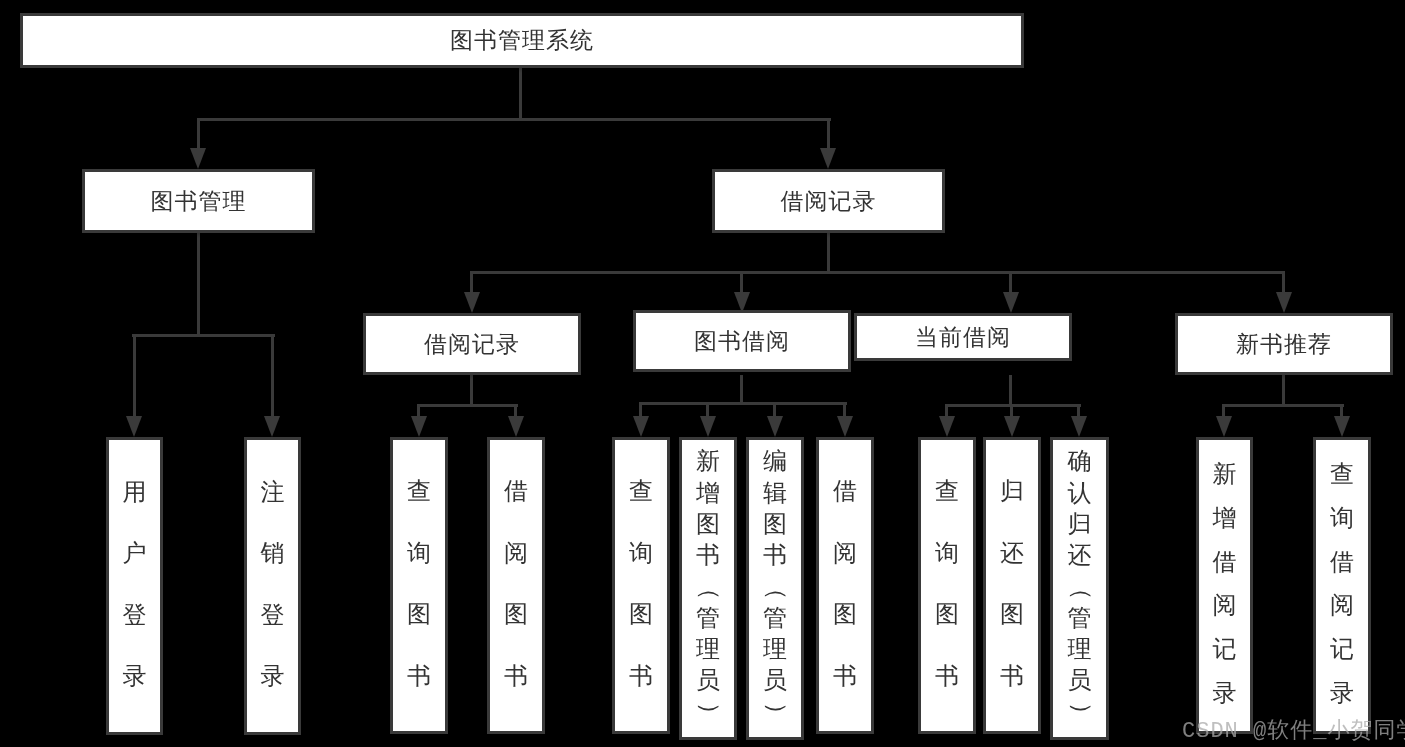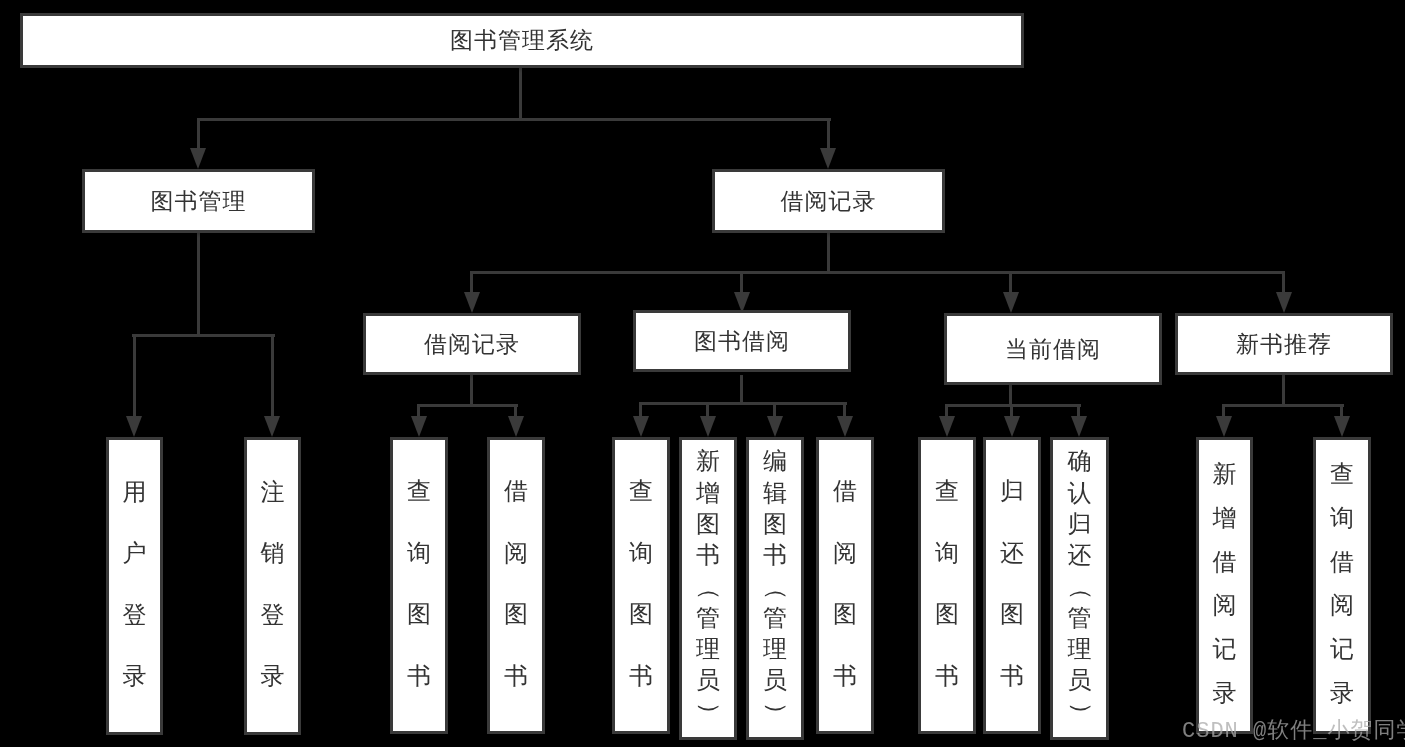--- a/index.html
+++ b/index.html
@@ -87,21 +87,21 @@
   <div class="arrow" style="left:1216px;top:416px"></div>
   <div class="arrow" style="left:1334px;top:416px"></div>
 
   <div class="hbox" style="left:20px;top:13px;width:1004px;height:55px">图书管理系统</div>
 
   <div class="hbox" style="left:82px;top:169px;width:233px;height:64px">图书管理</div>
   <div class="hbox" style="left:712px;top:169px;width:233px;height:64px">借阅记录</div>
 
   <div class="hbox" style="left:363px;top:313px;width:218px;height:62px">借阅记录</div>
   <div class="hbox" style="left:633px;top:310px;width:218px;height:62px">图书借阅</div>
-  <div class="hbox" style="left:944px;top:313px;width:218px;height:72px">当前借阅</div>
+  <div class="hbox" style="left:854px;top:313px;width:218px;height:48px">当前借阅</div>
   <div class="hbox" style="left:1175px;top:313px;width:218px;height:62px">新书推荐</div>
 
   <div class="vbox" style="left:106px;top:437px;width:57px;height:298px">
       <span class="vchar">用</span>
       <span class="vchar">户</span>
       <span class="vchar">登</span>
       <span class="vchar">录</span>
     </div>
   <div class="vbox" style="left:244px;top:437px;width:57px;height:298px">
       <span class="vchar">注</span>

